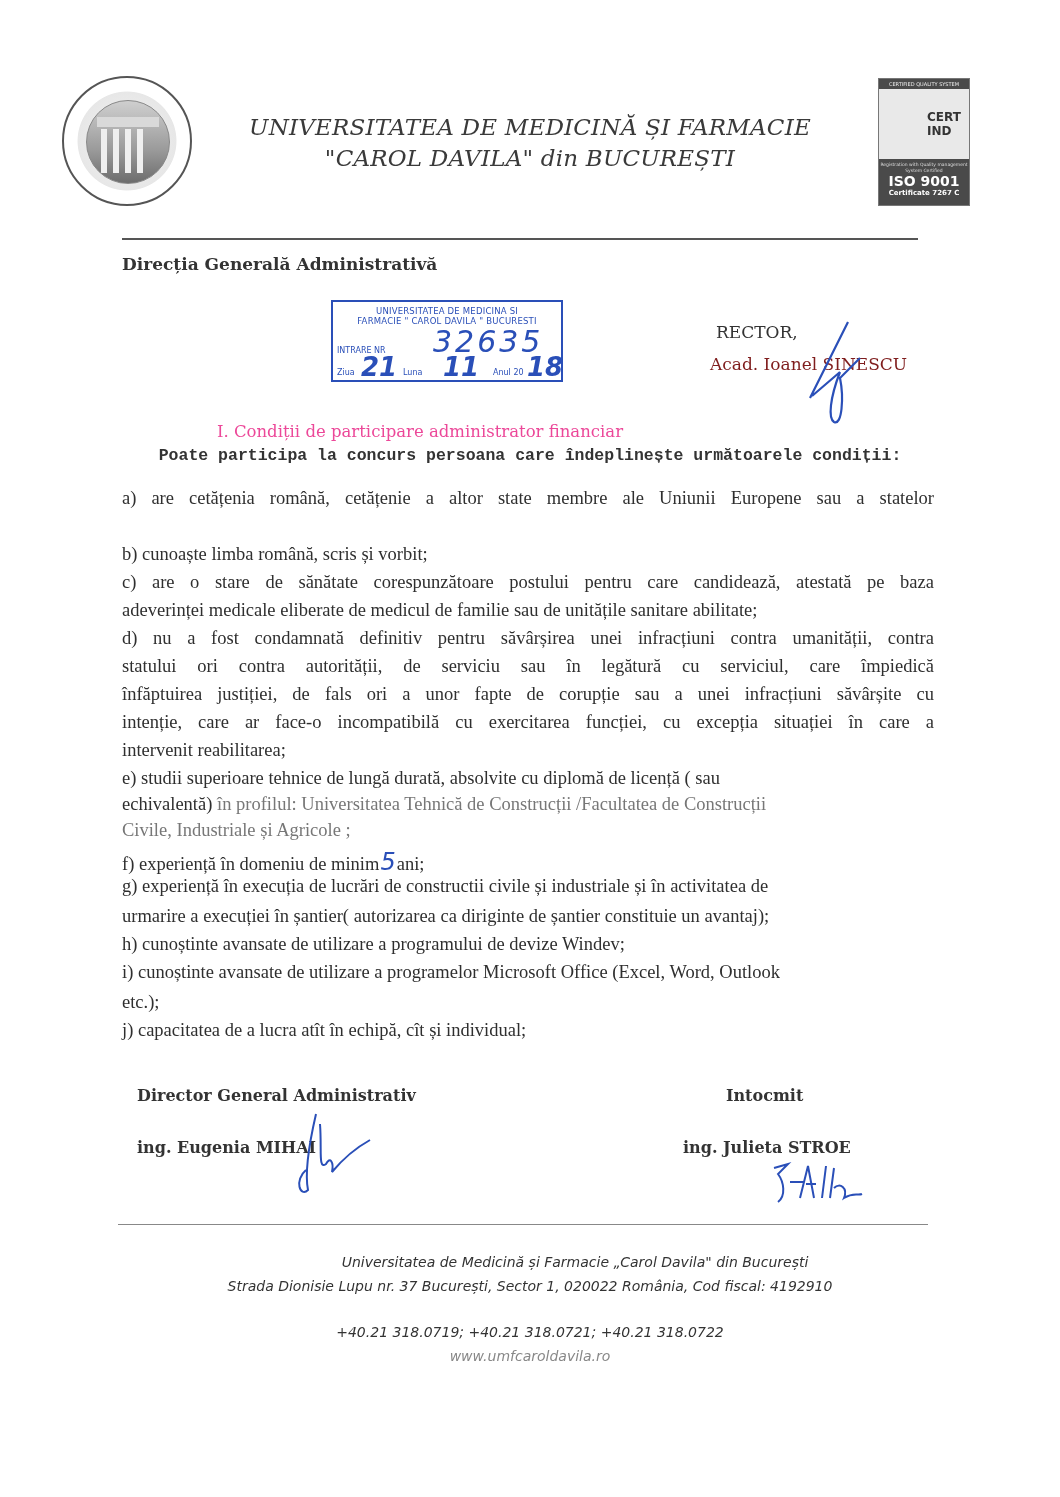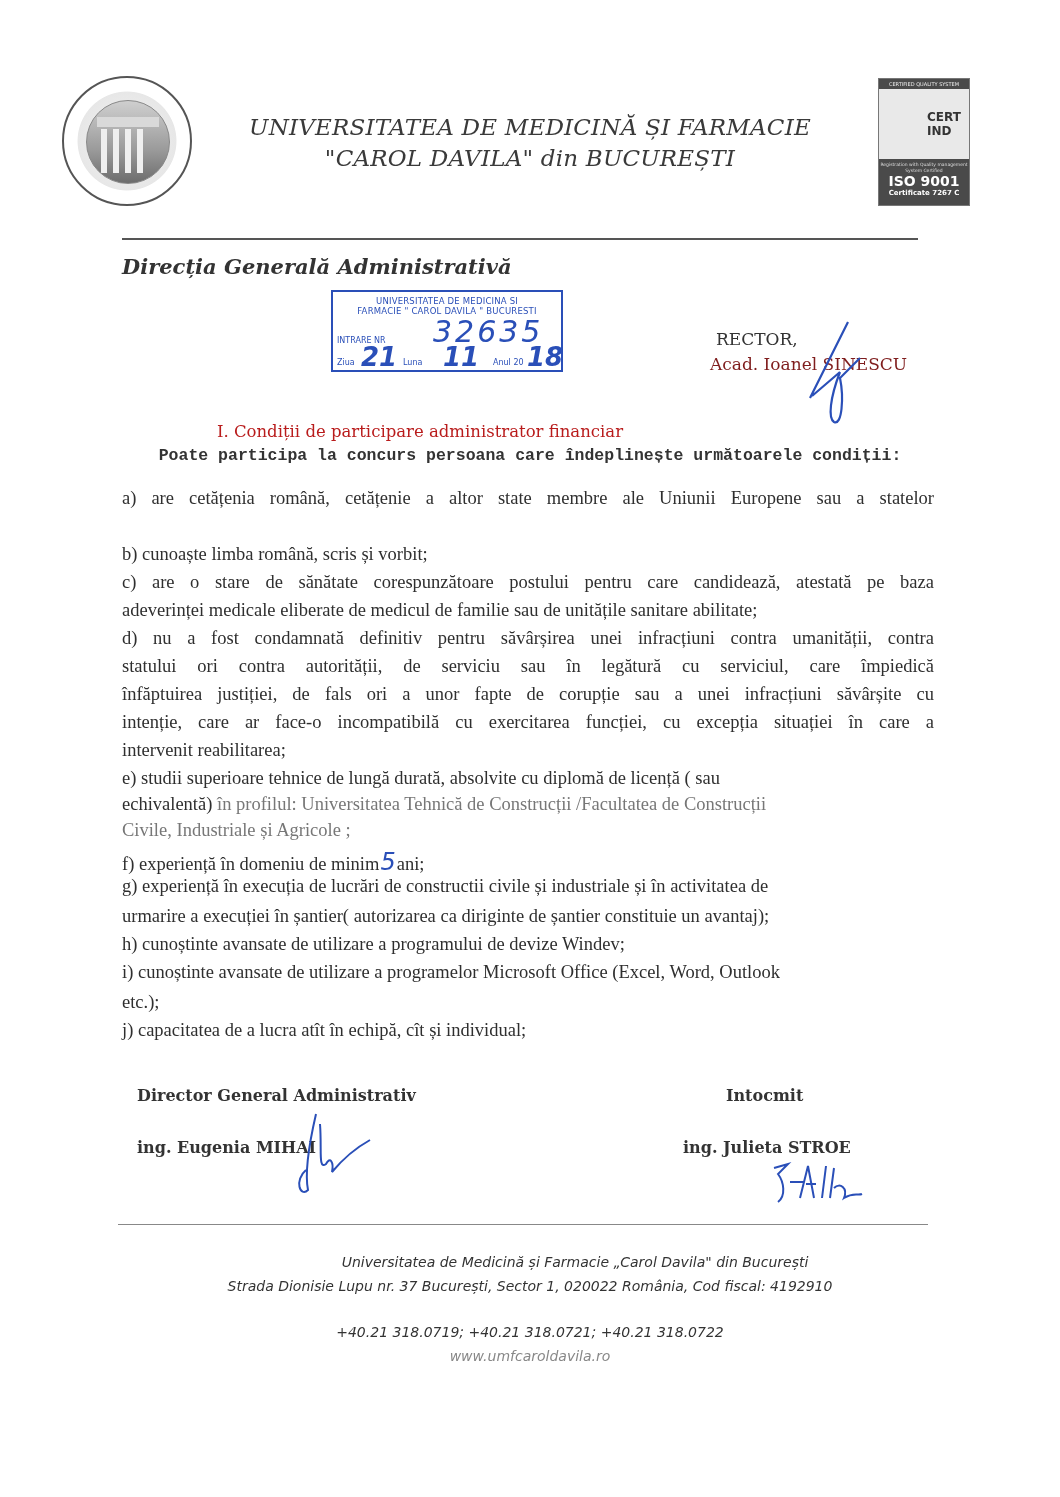--- a/index.html
+++ b/index.html
@@ -11,29 +11,29 @@
   .logo-left .roof { position:absolute; left:10px; top:16px; width:62px; height:10px; background:#d9d9d9; }
   .logo-right { left:878px; top:78px; width:92px; height:128px; border:1px solid #777; box-sizing:border-box; background:#fff; }
   .logo-right .band { background:#4a4a4a; color:#eee; font-family:"DejaVu Sans", sans-serif; font-size:5px; text-align:center; height:10px; line-height:10px; }
   .logo-right .cert { height:70px; background:#e9e9e9; display:flex; align-items:center; justify-content:center; font-family:"DejaVu Sans", sans-serif; font-weight:bold; font-size:12px; color:#333;padding-left:48px; }
   .logo-right .iso-box { background:#4a4a4a; color:#fff; font-family:"DejaVu Sans", sans-serif; text-align:center; height:46px; }
   .logo-right .iso-small { font-size:4.5px; line-height:6px; padding-top:3px; color:#ddd; }
   .logo-right .iso { font-size:14px; font-weight:bold; line-height:15px; }
   .logo-right .certno { font-size:7px; font-weight:bold; line-height:9px; }
   .title { left:200px; width:660px; text-align:center; font-style:italic; font-size:23px; color:#3a3a3a; letter-spacing:0.2px; }
   .hr { height:2px; background:#555; }
-  .dept { left:122px; top:254px; font-size:21px; font-weight:bold; color:#333;font-style:italic; }
-  .stamp { left:331px; top:290px; width:232px; height:82px; border:2px solid #2a4fb8; box-sizing:border-box; color:#2a4fb8; font-family:"DejaVu Sans", sans-serif; }
+  .dept { left:122px; top:254px; font-size:17px; font-weight:bold; color:#333; }
+  .stamp { left:331px; top:300px; width:232px; height:82px; border:2px solid #2a4fb8; box-sizing:border-box; color:#2a4fb8; font-family:"DejaVu Sans", sans-serif; }
   .stamp .l1, .stamp .l2 { font-size:8.5px; text-align:center; line-height:10px; letter-spacing:0.2px; }
   .stamp .l1 { margin-top:4px; }
   .stamp .lbl { font-size:8px; position:absolute; }
   .stamp .hand { position:absolute; font-family:"DejaVu Sans", sans-serif; color:#2a4fb8; font-style:italic; }
-  .rector { left:716px; top:322px; font-size:17px; color:#333;margin-top:7px; }
+  .rector { left:716px; top:322px; font-size:17px; color:#333; }
   .rector-name { left:710px; top:354px; font-size:17px; color:#7f1d1d; }
-  .heading1 { left:0; width:840px; text-align:center; top:422px; font-size:16.5px; color:#b91c1c; }
+  .heading1 { left:0; width:840px; text-align:center; top:422px; font-size:16.5px; color:#ec4899; }
   .heading2 { left:0; width:1060px; text-align:center; top:446px; font-size:16.5px; font-weight:bold; color:#333;font-family:Liberation Mono, monospace; }
   .body { left:122px; width:812px; font-family:"Liberation Serif", serif; font-size:18.5px; color:#2f2f2f; }
   .line { position:absolute; left:0; white-space:nowrap; }
   .just { text-align:justify; text-align-last:justify; width:812px; white-space:normal; }
   .light { color:#777; }
   .sig-lbl { font-size:16px; font-weight:bold; color:#333; }
   .footer { left:0; width:1060px; text-align:center; font-family:"DejaVu Sans", sans-serif; font-style:italic; color:#333; }
   .signature svg { overflow:visible; }
 </style>
 </head>

